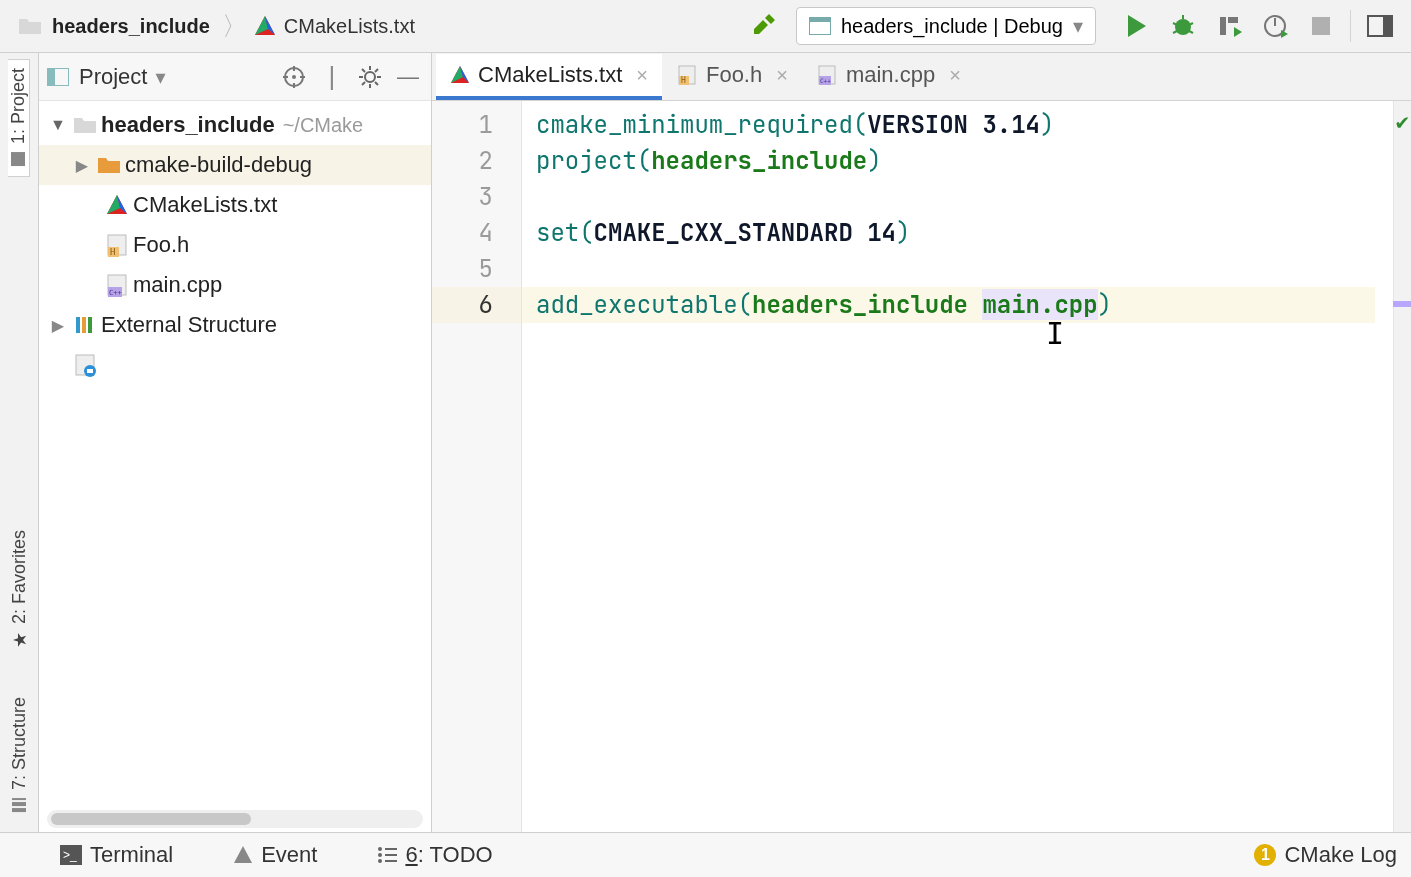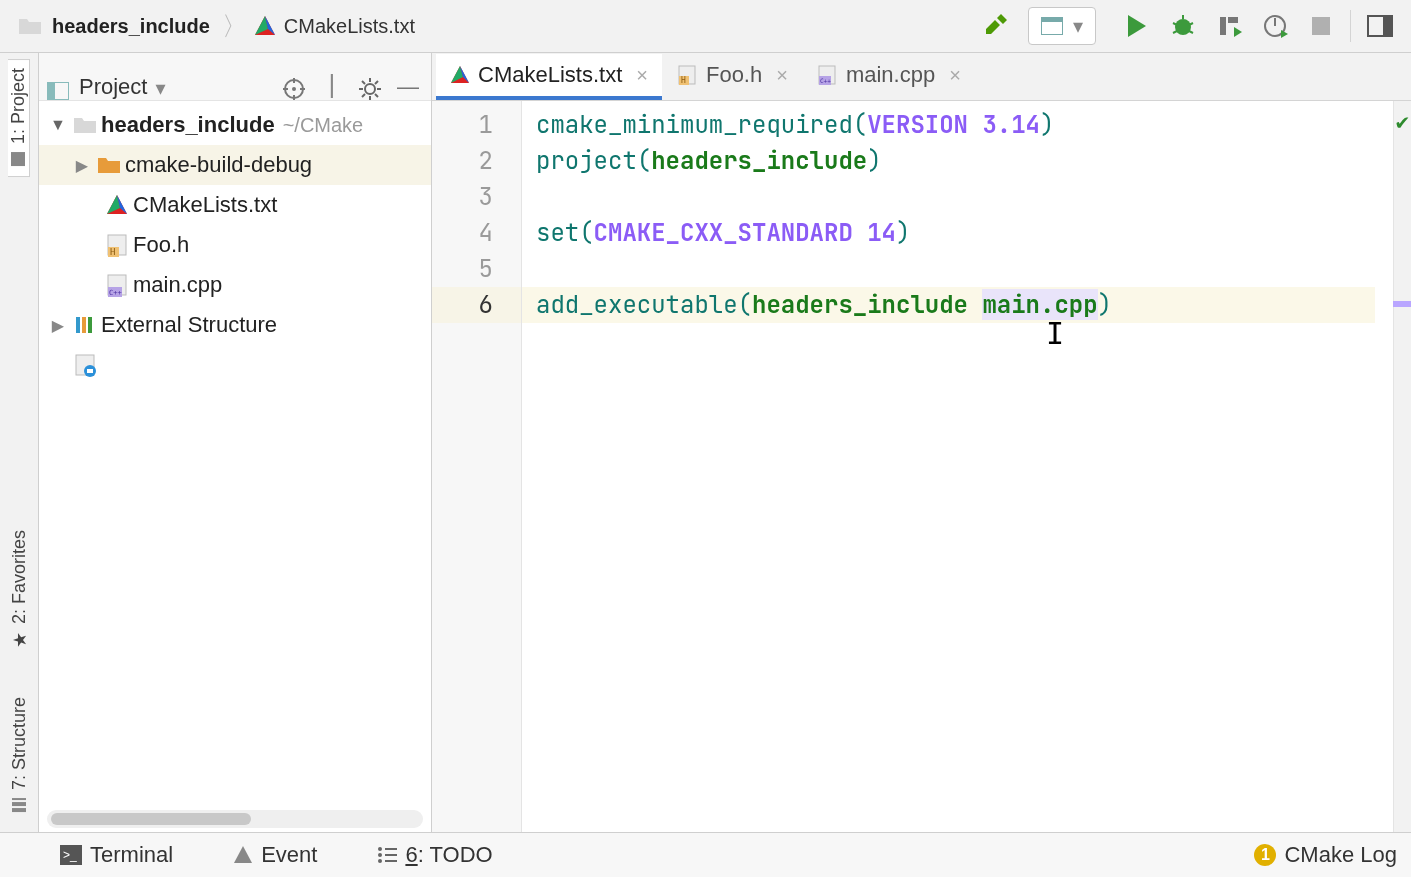--- a/index.html
+++ b/index.html
@@ -52,21 +52,21 @@
   .leftgutter .bottom { display:flex; flex-direction:column; gap:30px; align-items:center; }
 
   
   .projectside {
     width: 393px;
     border-right: 1px solid #cfcfcf;
     background:#fff;
     display:flex; flex-direction:column;
   }
   .projectside-header {
-    height:48px; display:flex; align-items:flex-end; gap:8px;
+    height:48px; display:flex; align-items:center; gap:8px;
     border-bottom:1px solid #e4e4e4; padding:0 8px;
     background:#f7f7f7;
   }
   .projectside-header .title { font-size:22px; color:#333; padding-left:2px;}
   .projectside-header .caret { color:#888; }
   .projectside-header .spacer{flex:1}
   .hdr-icn{ width:30px; display:flex; justify-content:center; color:#666; }
 
   .tree { flex:1; overflow:hidden; padding-top:4px; }
   .tree-row { display:flex; align-items:center; height:40px; font-size:22px; color:#222; white-space:nowrap; }
@@ -87,21 +87,21 @@
   .tab { display:flex; align-items:center; gap:8px; height:46px; padding:0 14px; color:#555; font-size:22px; border-bottom:4px solid transparent; }
   .tab.active { background:#fff; border-bottom:4px solid #3b78cf; color:#222; }
   .tab .close { color:#aaa; font-size:20px; padding-left:6px;}
   .code-area { flex:1; display:flex; font-family: "JetBrains Mono", Consolas, monospace; font-size:24px; position:relative; }
   .gutter2 { width:90px; background:#f7f7f7; border-right:1px solid #e4e4e4; text-align:right; color:#9a9a9a; padding:6px 28px 0 0; line-height:36px; }
   .gutter2 .cur { color:#333; background:#f7f4e7; display:block; margin-right:-28px; padding-right:28px; }
   .codecol { flex:1; padding:6px 0 0 14px; line-height:36px; color:#222; position:relative; }
   .hl-line { position:absolute; left:0; right:18px; height:36px; background:#fbf8e8; z-index:0; }
   .codecol pre { position:relative; z-index:1; font-family:inherit; }
   .fn { color:#0f766e; }
-  .kw { color:#8b5cf6; font-weight:700; }
+  .kw { color:#0f172a; font-weight:700; }
   .arg { color:#1a7a1a; font-weight:700; }
   .cursor-mark { position:absolute; z-index:3; font-size:30px; color:#000; }
   .right-gutter { width:18px; background:#f2f2f2; border-left:1px solid #e4e4e4; position:relative; }
   .ok-check { position:absolute; top:6px; right:2px; color:#2e8b2e; font-size:22px; font-weight:bold; }
   .minimark { position:absolute; right:0; width:18px; height:6px; background:#b9a6ff; }
 
   
   .statusbar {
     height:45px; border-top:1px solid #cfcfcf; background:#f7f7f7;
     display:flex; align-items:center; padding:0 14px 0 60px; font-size:22px; color:#333;
@@ -138,20 +138,21 @@
     <svg width="28" height="28">
         <path d="M18 2l6 6-4 4-6-6z M12 8l-9 9 0 5 5 0 9-9z" fill="#4e9a06"></path>
       </svg>
   </span>
 
   <div class="config-combo">
     <svg width="22" height="18">
         <rect x="0" y="0" width="22" height="18" fill="none" stroke="#7aa" stroke-width="2"></rect>
         <rect x="0" y="0" width="22" height="5" fill="#7aa"></rect>
       </svg>
+    <span>headers_include | Debug</span>
     <span class="combo-caret">▾</span>
   </div>
 
   <span class="tb-btn">
       <span class="play-triangle"></span>
     </span>
   <span class="tb-btn">
     <svg width="26" height="26">
         <circle cx="13" cy="14" r="8" fill="#3c9a3c"></circle>
         <line x1="13" y1="2" x2="13" y2="6" stroke="#3c9a3c" stroke-width="2"></line>

